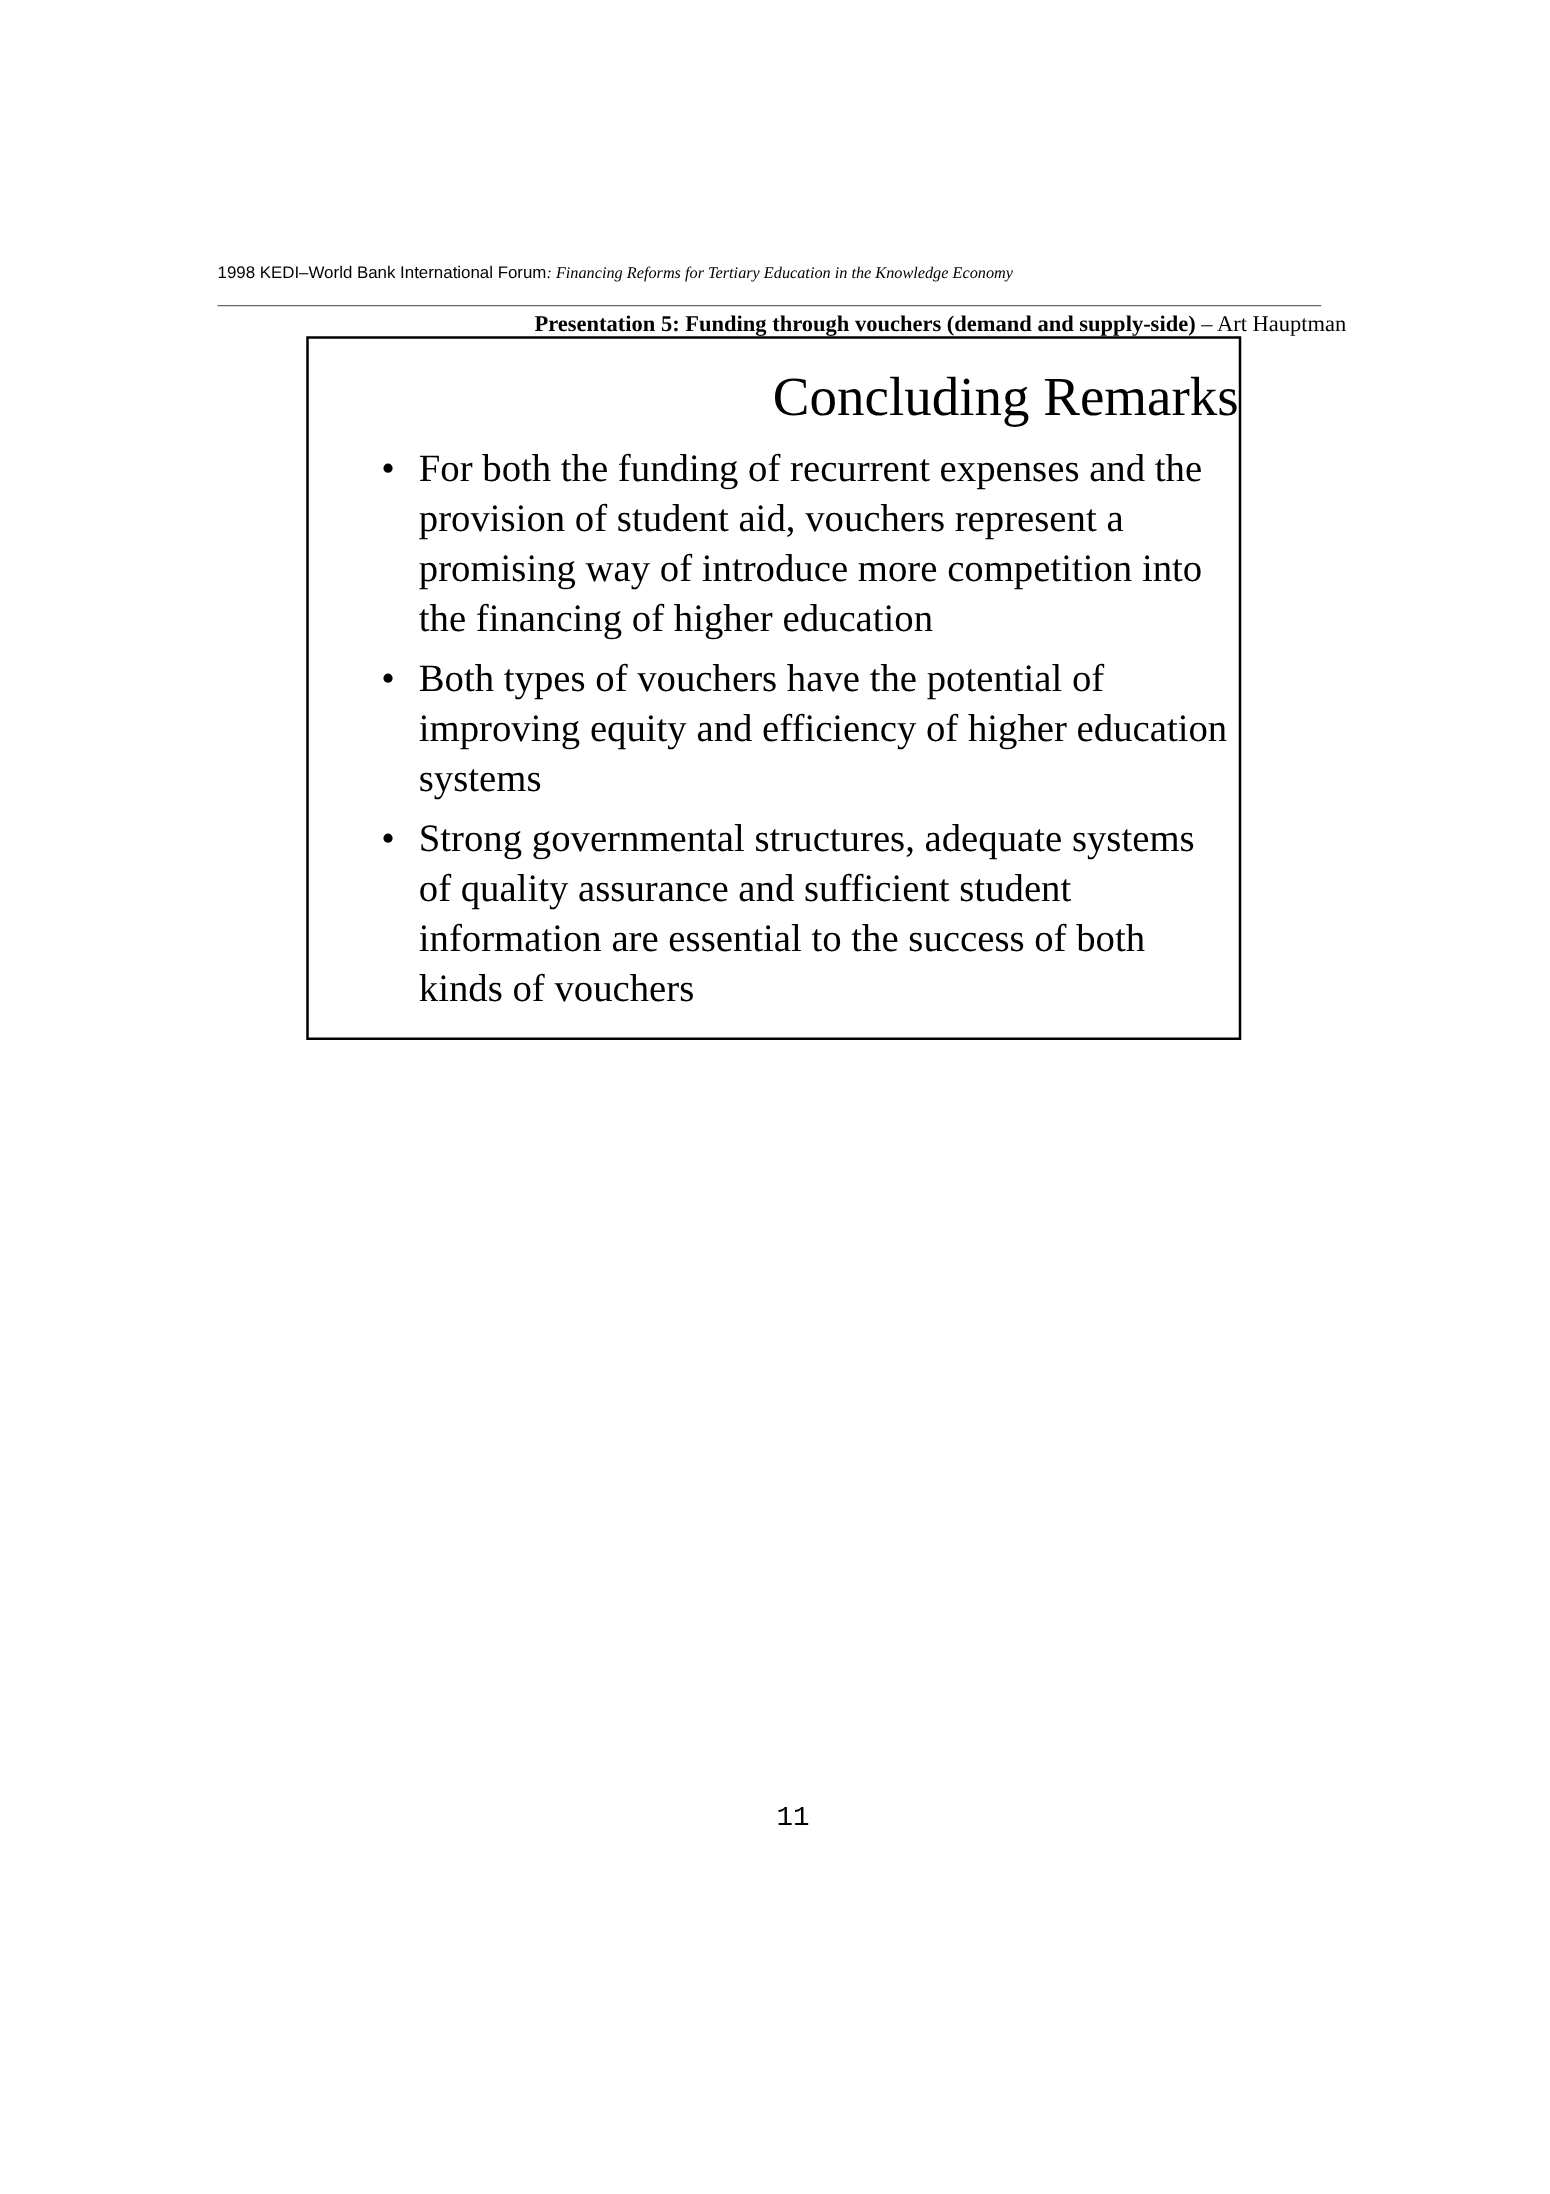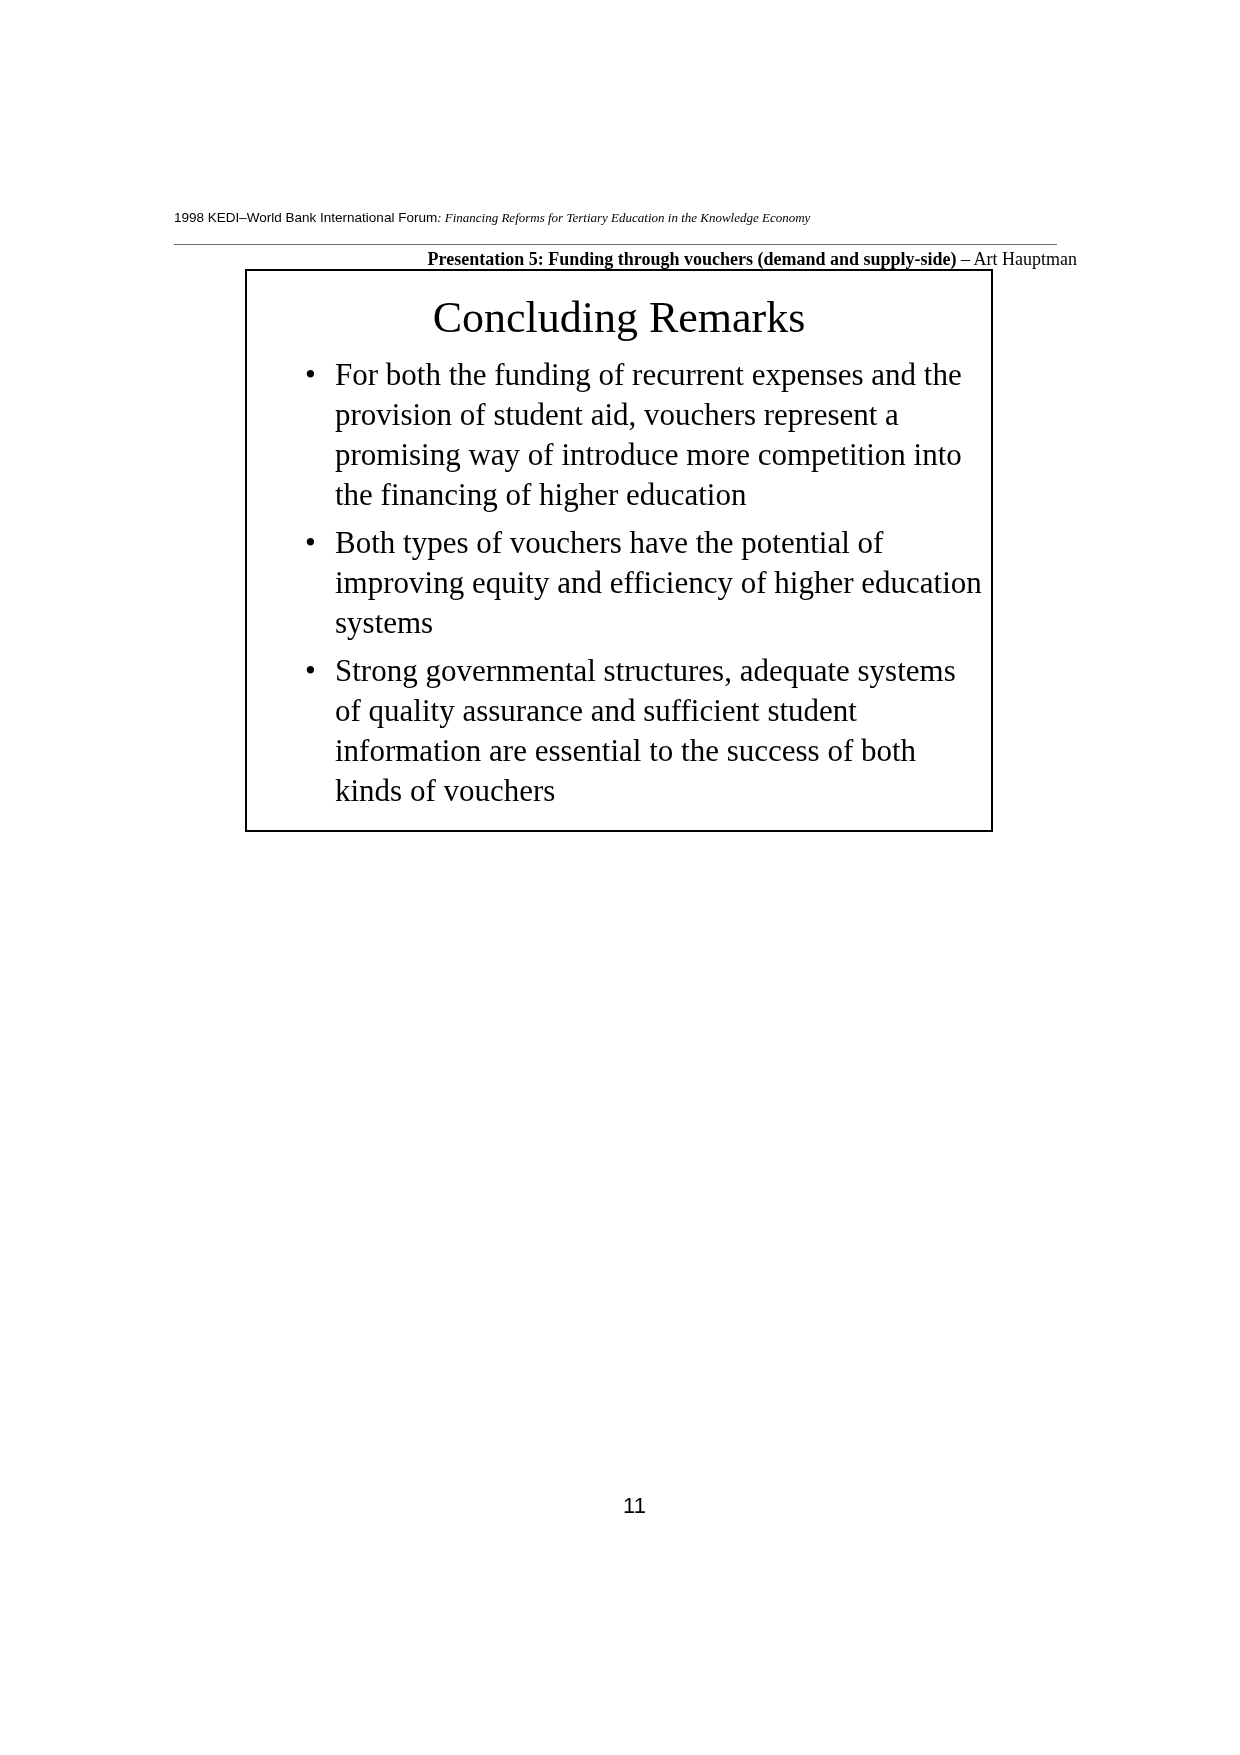--- a/index.html
+++ b/index.html
@@ -17,33 +17,33 @@
     .header-line2 {
       position: absolute; right: 163px; top: 249px;
       font-family: "Liberation Serif", serif; font-size: 18px; white-space: nowrap;
     }
     .header-line2 b { font-weight: bold; }
     .slide-box {
       position: absolute; left: 245px; top: 269px; width: 744px; height: 559px;
       border: 2px solid #000; box-sizing: content-box;
     }
     .slide-title {
-      position: absolute; left: 0; right: 0; top: 22px; text-align: center;
+      position: absolute; left: 0; right: 0; top: 22px; text-align: right;
       font-family: "Liberation Serif", serif; font-size: 44px; line-height: 50px;
     }
     .bullets {
       position: absolute; left: 58px; top: 84px; width: 680px;
       margin: 0; padding: 0; list-style: none;
       font-family: "Liberation Serif", serif; font-size: 31px; line-height: 40px;
     }
     .bullets li { position: relative; padding-left: 30px; margin-bottom: 8px; }
     .bullets li .dot { position: absolute; left: 0; top: 0; }
     .page-number {
-      position: absolute; left: 0; right: 0; top: 1493px; text-align: center;
-      font-family: Liberation Sans, sans-serif; font-size: 22px; margin-left: 29px;
+      position: absolute; left: 0; right: 0; top: 1442px; text-align: center;
+      font-family: Liberation Mono, monospace; font-size: 22px; margin-left: 29px;
     }
   </style>
 </head>
 <body>
 
 <div class="header-line1">
   <span class="sans">1998 KEDI–World Bank International Forum</span><span class="ital">: </span><span class="ital">Financing Reforms for Tertiary Education in the Knowledge Economy</span>
 </div>
 
 <div class="header-rule"></div>

